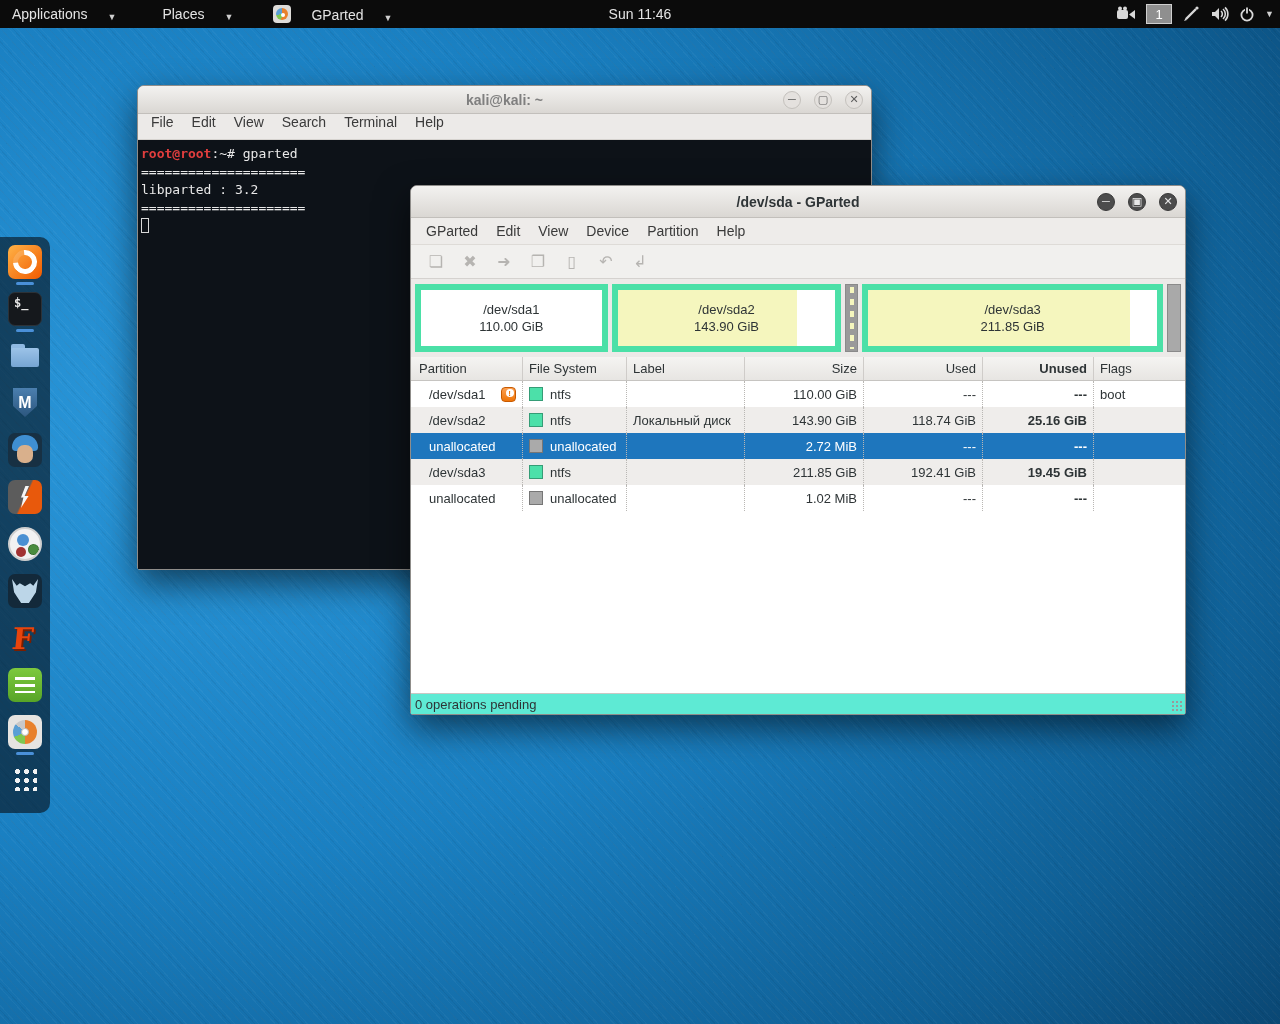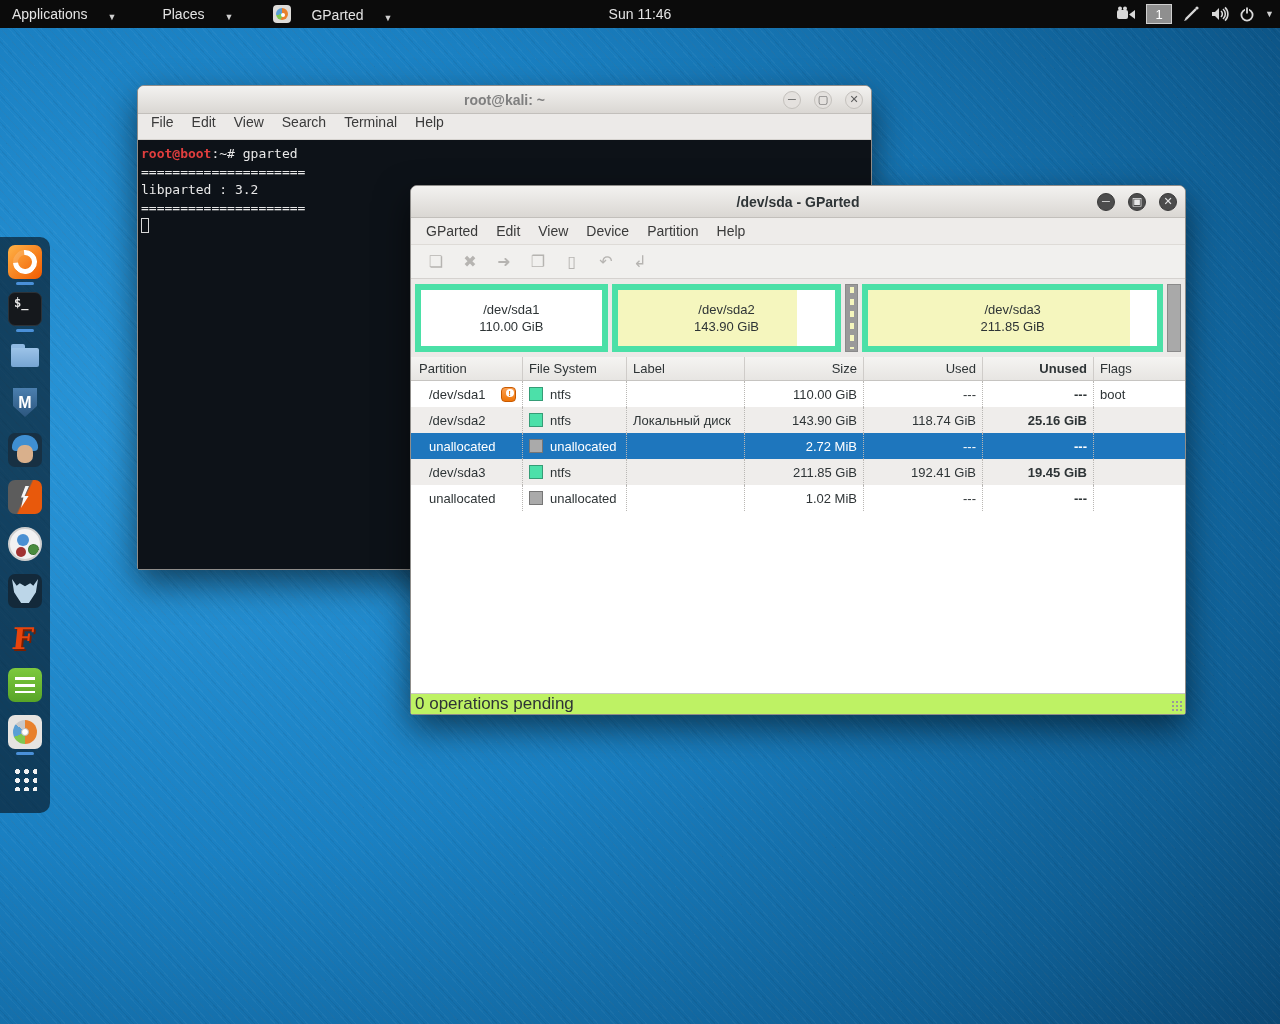--- a/index.html
+++ b/index.html
@@ -124,21 +124,21 @@
   .pcell.c2 { width:118px; }
   .pcell.c3 { width:119px; justify-content:flex-end; }
   .pcell.c4 { width:119px; justify-content:flex-end; }
   .pcell.c5 { width:111px; justify-content:flex-end;font-weight:bold; }
   .pcell.c6 { flex:1; border-right:none !important; }
   .prow.stripe { background:#efedeb; }
   .prow.selected { background:#1e76bd; color:#fff; }
   .fs-swatch { width:14px; height:14px; margin-right:7px; flex:none; border:1px solid rgba(0,0,0,0.3); }
   .warn-ic { width:15px; height:15px; border-radius:4px; background:linear-gradient(#fca154,#ef7507); border:1px solid #c85a00; margin-left:auto; position:relative; flex:none; }
   .warn-ic::before { content:"!"; position:absolute; left:3.5px; top:1px; width:8px; height:8px; border-radius:50%; background:#fff; color:#ef7507; font:bold 8px/9px "Liberation Sans",sans-serif; text-align:center; }
-  .gp-status { height:21px; background:#bef264; border-top:1px solid #c9c7c4; display:flex; align-items:center; padding:0 4px; font-size:17px; color:#2e3436; position:relative; }
+  .gp-status { height:21px; background:#5eead4; border-top:1px solid #c9c7c4; display:flex; align-items:center; padding:0 4px; font-size:13px; color:#2e3436; position:relative; }
   .grip { position:absolute; right:2px; bottom:2px; width:12px; height:12px;
       background:radial-gradient(circle 1.2px, #9a9a9a 90%, rgba(0,0,0,0)) 0 0/4px 4px; }
 </style>
 </head>
 <body>
 
 <div class="topbar">
   <div class="tb-left">
     <div class="tb-item">
       <span>Applications</span>
@@ -268,36 +268,36 @@
     <div class="dock-item">
       <div class="tile apps-grid">
         <span class="grid9"></span>
       </div>
       <div class="run-ind hidden"></div>
     </div>
   </div>
 
 <div class="window" id="terminal-window">
   <div class="titlebar">
-    <span class="wtitle">root@kali: ~</span>
+    <span class="wtitle">kali@kali: ~</span>
     <span class="winbtns">
       <span class="wbtn">─</span>
       <span class="wbtn">▢</span>
       <span class="wbtn">✕</span>
     </span>
   </div>
   <div class="term-menubar" id="term-menu">
       <span class="menu-item">File</span>
       <span class="menu-item">Edit</span>
       <span class="menu-item">View</span>
       <span class="menu-item">Search</span>
       <span class="menu-item">Terminal</span>
       <span class="menu-item">Help</span>
     </div>
-  <div class="term-body" id="term-body"><div><span class="t-prompt">root@boot</span>:~# gparted</div><div>=====================</div><div>libparted : 3.2</div><div>=====================</div><div><span class="t-cursor"></span></div></div>
+  <div class="term-body" id="term-body"><div><span class="t-prompt">root@root</span>:~# gparted</div><div>=====================</div><div>libparted : 3.2</div><div>=====================</div><div><span class="t-cursor"></span></div></div>
 </div>
 
 <div class="window" id="gparted-window">
   <div class="titlebar">
     <span class="wtitle">/dev/sda - GParted</span>
     <span class="winbtns">
       <span class="wbtn">─</span>
       <span class="wbtn">▣</span>
       <span class="wbtn">✕</span>
     </span>

